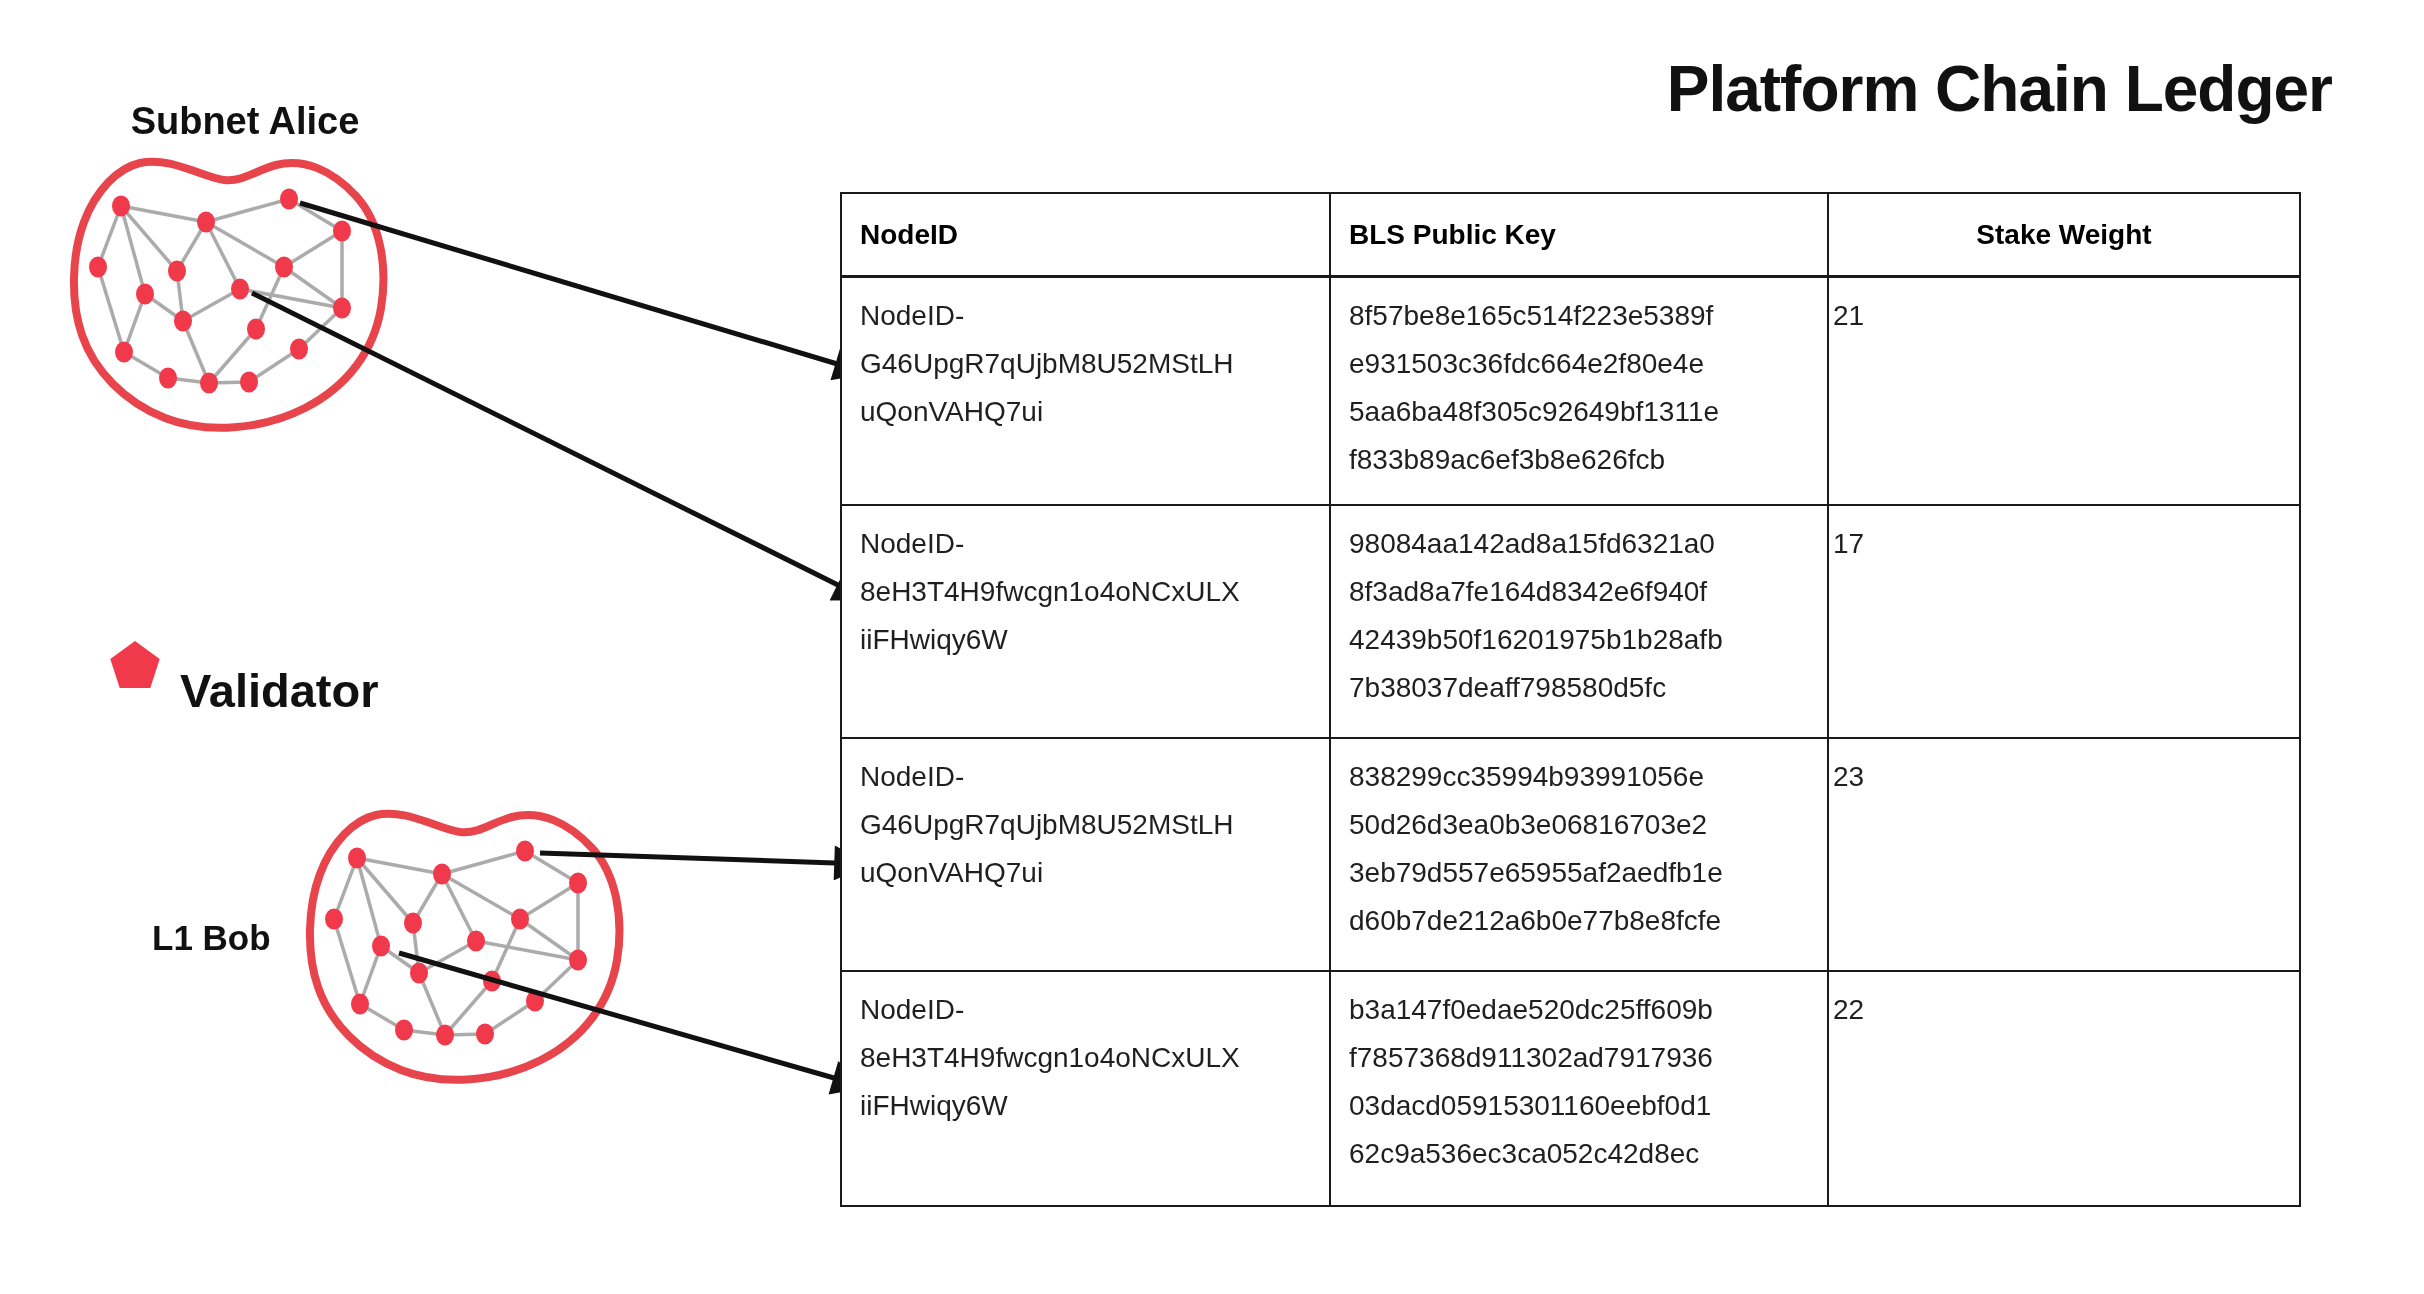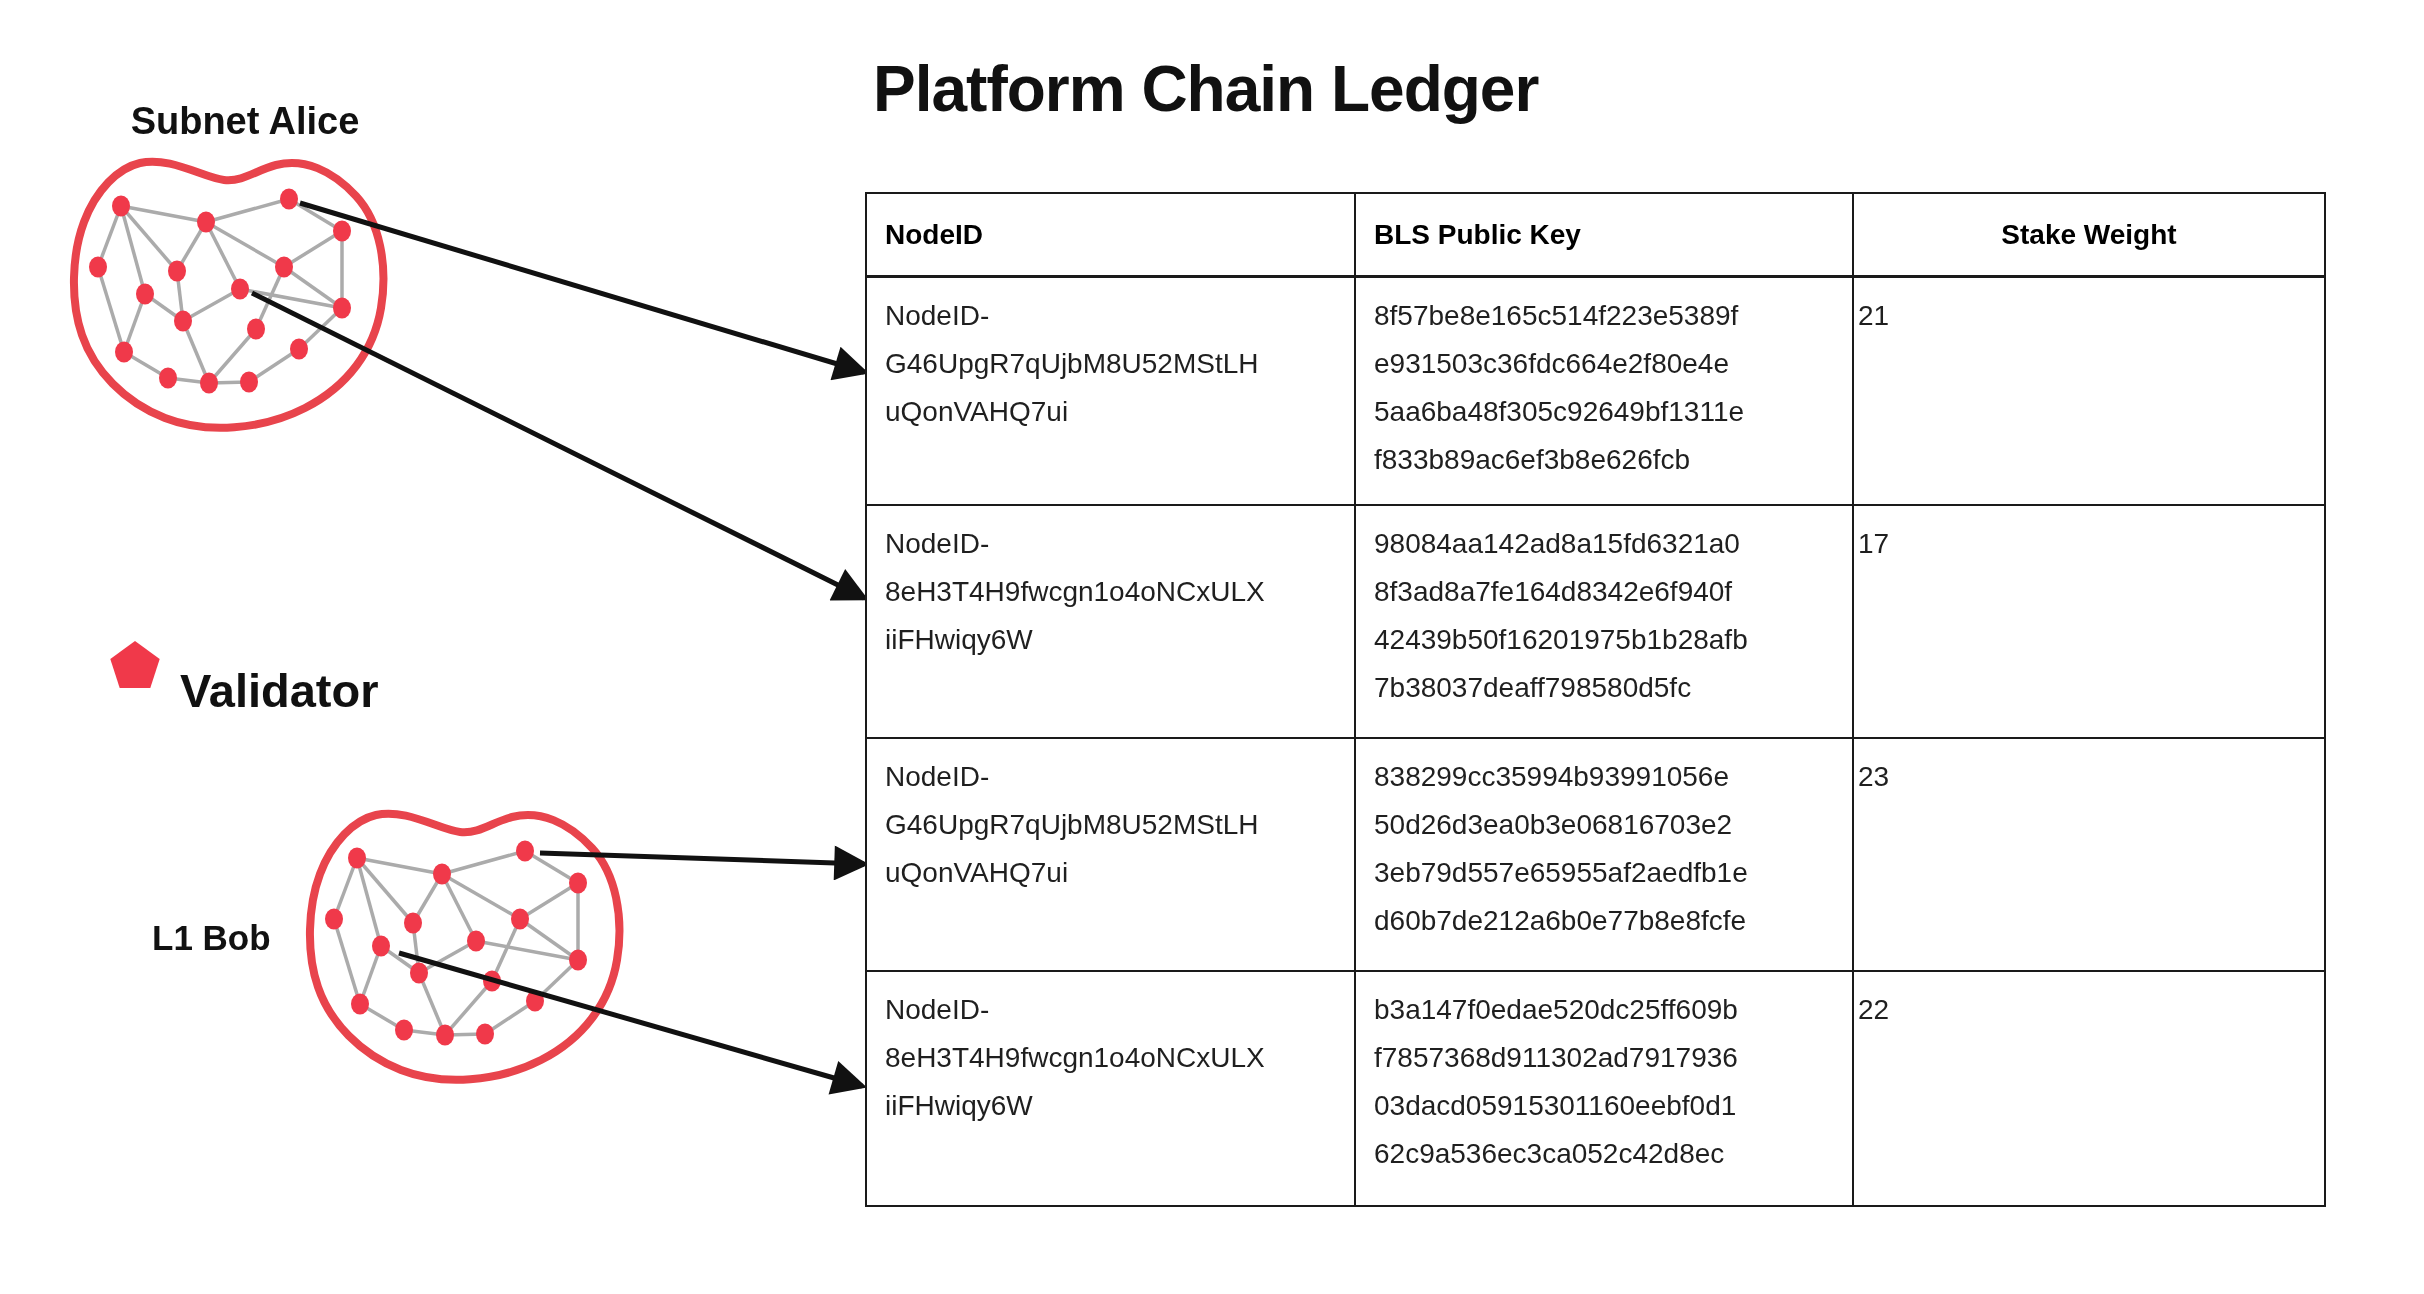--- a/index.html
+++ b/index.html
@@ -3,39 +3,39 @@
 <meta charset="utf-8">
 <style>
   html,body{margin:0;padding:0;background:#ffffff;}
   body{
     width:2424px;height:1294px;position:relative;overflow:hidden;
     font-family:"Liberation Sans", sans-serif;color:#1a1a1a;
   }
   .abs{position:absolute;}
   
   #title{
-    left:873px;top:52px;width:1459px;text-align:left;
+    left:873px;top:52px;width:1459px;text-align:right;
     font-size:64px;font-weight:800;letter-spacing:-1px;color:#111;
   }
   
   #diagram-svg{left:0;top:0;width:2424px;height:1294px;}
   
   #subnet-alice-label{
     left:110px;top:100px;width:270px;text-align:center;
     font-size:38px;font-weight:700;color:#111;
   }
   #l1-bob-label{
     left:152px;top:918px;width:130px;text-align:left;
     font-size:35px;font-weight:700;color:#111;
   }
   #validator-label{
     left:180px;top:640px;font-size:47px;font-weight:800;color:#111;margin-top:23px;
   }
   
-  #ledger-table-wrap{left:865px;top:192px;}
+  #ledger-table-wrap{left:840px;top:192px;}
   table{border-collapse:collapse;table-layout:fixed;width:1459px;background:#fff;}
   col.c1{width:489px;} col.c2{width:498px;} col.c3{width:472px;}
   th,td{border:2px solid #1a1a1a;}
   thead th{
     height:79px;font-size:28px;font-weight:700;vertical-align:middle;
     border-bottom:3px solid #1a1a1a;color:#000;
   }
   thead th.left{text-align:left;padding-left:18px;}
   thead th.center{text-align:center;}
   tbody td{

